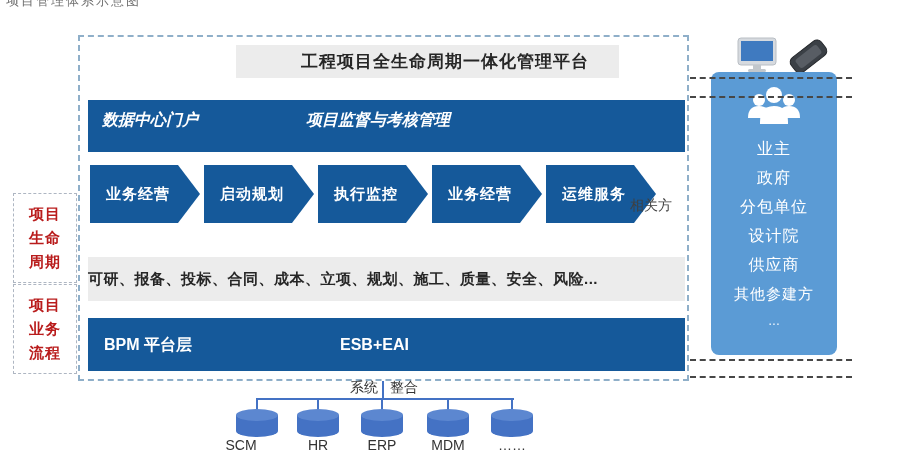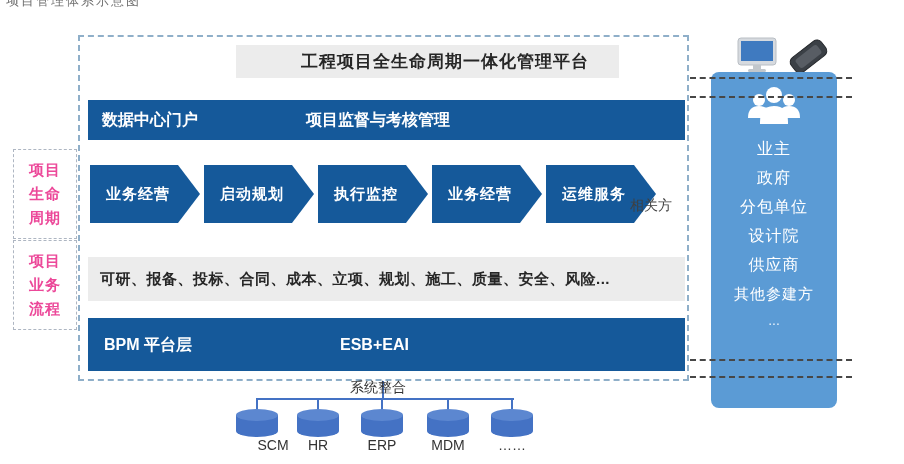--- a/index.html
+++ b/index.html
@@ -6,45 +6,45 @@
   #stage{
     position:relative; width:904px; height:464px; background:#ffffff;
     overflow:hidden; font-family:"Liberation Sans","DejaVu Sans",sans-serif;
   }
   
   .caption{position:absolute; left:6px; top:-8px; font-size:13px; color:#6f6f6f; letter-spacing:2px; white-space:nowrap;}
   
   .main-box{position:absolute; left:78px; top:35px; width:611px; height:346px; border:2px dashed #8fafc9; box-sizing:border-box; background:#fff;}
   .title-box{position:absolute; left:236px; top:45px; width:348px; height:33px; background:#ececec; color:#262626; font-weight:bold; font-size:17px; line-height:33px; text-align:center; letter-spacing:1px;padding-left:35px;}
   .bar{position:absolute; background:#15599a; color:#fff;}
-  .bar-top{left:88px; top:100px; width:597px; height:40px; font-size:16px; font-weight:bold; line-height:40px;}
+  .bar-top{left:88px; top:100px; width:597px; height:52px; font-size:16px; font-weight:bold; line-height:40px;font-style:italic;}
   .bar-top .lft{position:absolute; left:14px;}
   .bar-top .rgt{position:absolute; left:218px;}
   .chev-row{position:absolute; left:90px; top:165px; height:58px; display:flex;}
   .chev{width:110px; height:58px; margin-right:4px; background:#15599a; color:#fff; font-weight:bold; font-size:15px;
         display:flex; align-items:center; justify-content:center; padding-right:14px; box-sizing:border-box;
         clip-path:polygon(0 0, calc(100% - 22px) 0, 100% 50%, calc(100% - 22px) 100%, 0 100%); letter-spacing:1px;}
   .stake-label{position:absolute; left:630px; top:197px; font-size:14px; color:#404040;}
   .side-box{position:absolute; left:13px; width:64px; height:90px; border:1px dashed #aeb6c2; box-sizing:border-box;
             display:flex; align-items:center; justify-content:center; text-align:left;
-            color:#ec4899; font-weight:bold; font-size:15px; line-height:1.6; white-space:pre-line; letter-spacing:1px;}
+            color:#b91c1c; font-weight:bold; font-size:15px; line-height:1.6; white-space:pre-line; letter-spacing:1px;margin-top:44px;}
   .side-box.b1{top:149px;} .side-box.b2{top:240px;}
   .proc-row{position:absolute; left:88px; top:257px; width:597px; height:44px; background:#ececec; color:#262626;
-            font-weight:bold; font-size:15px; line-height:44px; padding-left:12px; box-sizing:border-box; letter-spacing:0.5px; white-space:nowrap;}
+            font-weight:bold; font-size:15px; line-height:44px; box-sizing:border-box; letter-spacing:0.5px; white-space:nowrap;}
   .bar-bpm{left:88px; top:318px; width:597px; height:53px; font-size:16px; font-weight:bold; line-height:53px;}
   .bar-bpm .lft{position:absolute; left:16px;}
   .bar-bpm .rgt{position:absolute; left:252px;}
   
   .vline{position:absolute; width:2px; background:#4472c4;}
   .hline{position:absolute; height:2px; background:#4472c4;}
-  .sys-label{position:absolute; left:350px; top:379px; font-size:14px; color:#333; display:flex; }
+  .sys-label{position:absolute; left:350px; top:379px; font-size:14px; color:#333; display:flex; gap:12px;}
   .cyl{position:absolute; top:408px;}
   .sys-name{position:absolute; top:437px; width:64px; text-align:center; font-size:14px; color:#333;}
   
-  .panel{position:absolute; left:711px; top:72px; width:126px; height:336px; background:#5b9bd5; border-radius:8px;
+  .panel{position:absolute; left:711px; top:72px; width:126px; height:283px; background:#5b9bd5; border-radius:8px;
          display:flex; flex-direction:column; align-items:center; padding-top:10px; box-sizing:border-box; z-index:2;}
   .panel .item{color:#fff; font-size:16px; line-height:29px; letter-spacing:1px; white-space:nowrap;}
   .panel .item.small{font-size:15px;}
   .panel .dots{color:#eaf2fb; font-size:14px; line-height:24px;}
   .dashline{position:absolute; left:690px; width:162px; border-top:2px dashed #474747; z-index:3;}
   
   .monitor{position:absolute; left:737px; top:37px;}
   .phone{position:absolute; left:789px; top:47px; width:37px; height:17px; background:#3b4046; border:1px solid #24272b;
          border-radius:6px; transform:rotate(-38deg); z-index:1;}
   .phone:after{content:""; position:absolute; left:5px; top:3px; width:27px; height:11px; background:#585d64; border-radius:3px;}
@@ -116,21 +116,21 @@
     </svg>
   <svg class="cyl" style="left:425px;" width="46" height="30" viewBox="0 0 46 30">
       <path d="M2 7 v16 a21 6 0 0 0 42 0 V7" fill="#4472c4"></path>
       <ellipse cx="23" cy="7" rx="21" ry="6" fill="#5c87d0"></ellipse>
     </svg>
   <svg class="cyl" style="left:489px;" width="46" height="30" viewBox="0 0 46 30">
       <path d="M2 7 v16 a21 6 0 0 0 42 0 V7" fill="#4472c4"></path>
       <ellipse cx="23" cy="7" rx="21" ry="6" fill="#5c87d0"></ellipse>
     </svg>
 
-  <div class="sys-name" style="left:241px;">SCM</div>
+  <div class="sys-name" style="left:209px;">SCM</div>
   <div class="sys-name" style="left:286px;">HR</div>
   <div class="sys-name" style="left:350px;">ERP</div>
   <div class="sys-name" style="left:416px;">MDM</div>
   <div class="sys-name" style="left:480px;">……</div>
 
   <svg class="monitor" width="42" height="38" viewBox="0 0 42 38">
     <rect x="1" y="1" width="38" height="27" rx="3" fill="#d6dadf" stroke="#b9bec4"></rect>
     <rect x="4" y="4" width="32" height="20" fill="#3f7ac0"></rect>
     <rect x="16" y="28" width="8" height="4" fill="#c2c7cc"></rect>
     <rect x="11" y="32" width="18" height="3" rx="1.5" fill="#c2c7cc"></rect>

